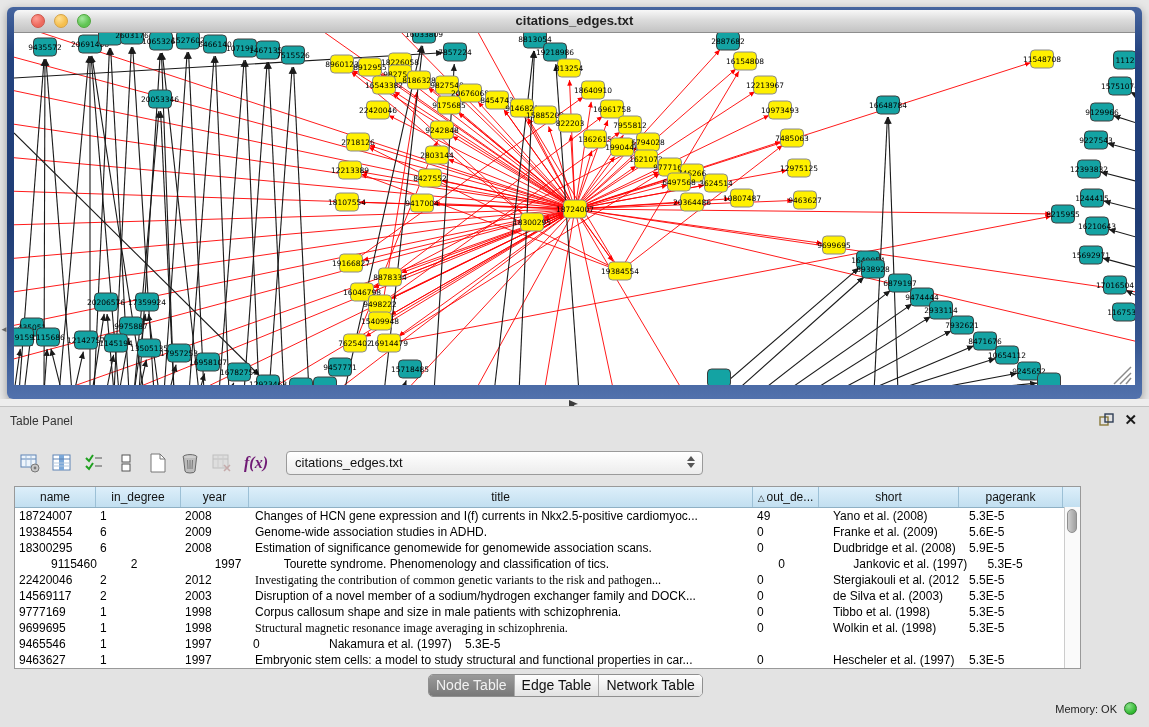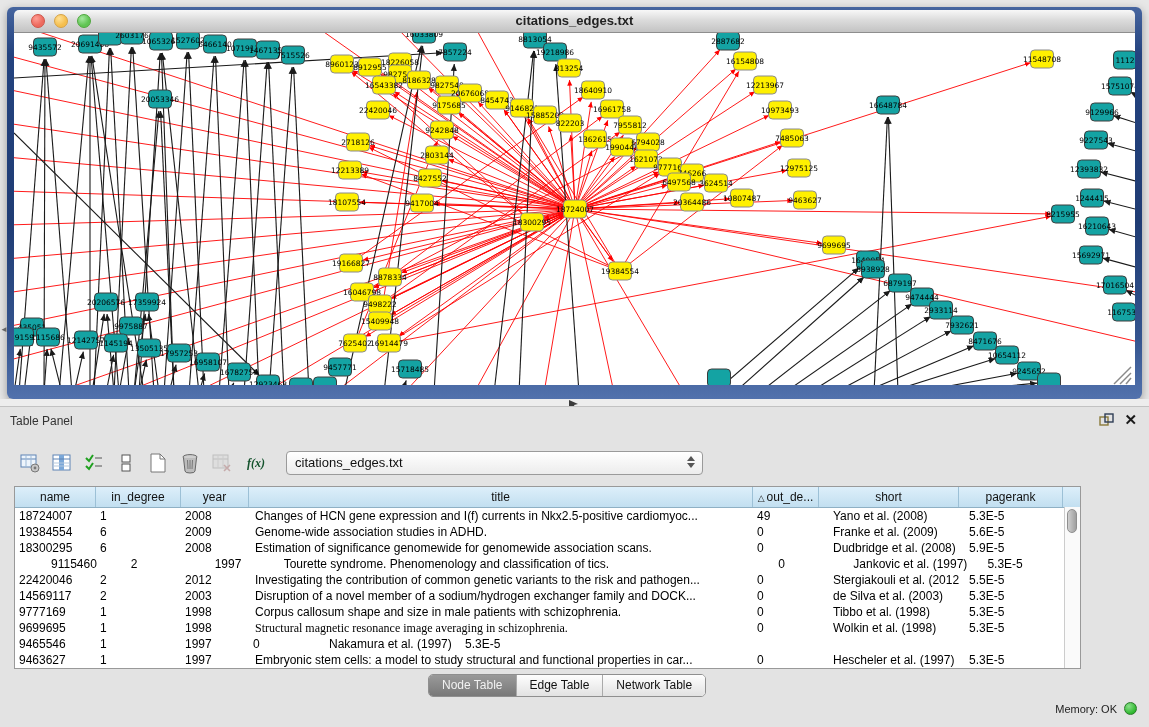--- a/index.html
+++ b/index.html
@@ -29,42 +29,42 @@
   
   .table-panel{position:absolute;left:0;top:406px;width:1149px;height:321px;background:#e3e3e3;
     border-top:1px solid #c2c2c2;box-sizing:border-box}
   .tp-title{position:absolute;left:10px;top:7px;font-size:12px;color:#333}
   .float-btn{position:absolute;right:34px;top:6px;width:16px;height:14px}
   .close-btn{position:absolute;right:12px;top:4px;font-size:15px;font-weight:bold;color:#1a1a1a;cursor:default}
 
   .toolbar{position:absolute;left:18px;top:42px;height:28px;display:flex;align-items:center;gap:8px}
   .icon{width:24px;height:24px;display:flex;align-items:center;justify-content:center}
   .icon.disabled{opacity:.4}
-  .fx{font-family:"Liberation Serif",serif;font-style:italic;font-weight:bold;font-size:12px;color:#14532d;width:28px;text-align:center}
+  .fx{font-family:"Liberation Serif",serif;font-style:italic;font-weight:bold;font-size:16px;color:#701a75;width:28px;text-align:center}
   .combo{width:399px;height:22px;background:linear-gradient(#ffffff,#ececec);border:1px solid #9a9a9a;
     border-radius:4px;font-size:13px;line-height:22px;padding:0 8px;position:relative;color:#111;margin-left:8px}
   .combo-arrows{position:absolute;right:7px;top:4px;display:flex;flex-direction:column;gap:2px}
   .arr-up{width:0;height:0;border-left:4px solid transparent;border-right:4px solid transparent;border-bottom:5px solid #555}
   .arr-dn{width:0;height:0;border-left:4px solid transparent;border-right:4px solid transparent;border-top:5px solid #555}
 
   .tbox{position:absolute;left:14px;top:79px;width:1067px;height:183px;background:#fff;
     border:1px solid #999;box-sizing:border-box}
   .thead{display:flex;height:21px;background:linear-gradient(#ddeffa,#c2dff0);border-bottom:1px solid #8fb0c4;box-sizing:border-box}
   .th{box-sizing:border-box;border-right:1px solid #9cc0d6;font-size:12px;text-align:center;line-height:20px;color:#111;
       white-space:nowrap;overflow:hidden}
   .sort-tri{font-size:9px;margin-right:2px;color:#222}
   .tr{display:flex;height:16px;line-height:16px}
   .td{box-sizing:border-box;font-size:12px;color:#000;white-space:nowrap;overflow:hidden}
   .vscroll{position:absolute;right:0;top:20px;bottom:0;width:15px;border-left:1px solid #ccc;background:#fafafa}
   .vthumb{position:absolute;left:2px;top:2px;width:10px;height:24px;border-radius:5px;
     background:linear-gradient(90deg,#cfcfcf,#9f9f9f);border:1px solid #8f8f8f;box-sizing:border-box}
 
   .tabs{position:absolute;left:428px;top:267px;height:21px;display:flex;border:1px solid #8f8f8f;
     border-radius:5px;overflow:hidden;background:#fff}
-  .tab{font-size:12px;line-height:20px;padding:0 13px;background:linear-gradient(#fefefe,#e2e2e2);
+  .tab{font-size:14px;line-height:20px;padding:0 7px;background:linear-gradient(#fefefe,#e2e2e2);
     color:#111;border-right:1px solid #aaa;cursor:default;white-space:nowrap}
   .tab:last-child{border-right:none}
   .tab.active{background:linear-gradient(#9a9a9a,#787878);color:#f2f2f2}
 
   .status{position:absolute;right:12px;top:295px;display:flex;align-items:center;gap:7px;font-size:11px;color:#222}
   .dot{width:13px;height:13px;border-radius:50%;border:1px solid #2a7a2a;box-sizing:border-box;
     background:radial-gradient(circle at 35% 30%,#8ae08a,#2eb82e 70%)}
 </style>
 </head>
 <body>
@@ -618,21 +618,21 @@
           <div class="td" style="width: 68px; padding-left: 4px;">1997</div>
           <div class="td" style="width: 504px; padding-left: 6px;">Tourette syndrome. Phenomenology and classification of tics.</div>
           <div class="td" style="width: 66px; padding-left: 4px;">0</div>
           <div class="td" style="width: 140px; padding-left: 14px;">Jankovic et al. (1997)</div>
           <div class="td" style="width: 104px; padding-left: 10px;">5.3E-5</div>
         </div>
         <div class="tr">
           <div class="td" style="width: 81px; padding-left: 4px;">22420046</div>
           <div class="td" style="width: 85px; padding-left: 4px;">2</div>
           <div class="td" style="width: 68px; padding-left: 4px;">2012</div>
-          <div class="td" style="width: 504px; padding-left: 6px;">Investigating the contribution of common genetic variants to the risk and pathogen...</div>
+          <div class="td" style="width: 504px; padding-left: 6px; font-family: Liberation Serif, serif;">Investigating the contribution of common genetic variants to the risk and pathogen...</div>
           <div class="td" style="width: 66px; padding-left: 4px;">0</div>
           <div class="td" style="width: 140px; padding-left: 14px;">Stergiakouli et al. (2012)</div>
           <div class="td" style="width: 104px; padding-left: 10px;">5.5E-5</div>
         </div>
         <div class="tr">
           <div class="td" style="width: 81px; padding-left: 4px;">14569117</div>
           <div class="td" style="width: 85px; padding-left: 4px;">2</div>
           <div class="td" style="width: 68px; padding-left: 4px;">2003</div>
           <div class="td" style="width: 504px; padding-left: 6px;">Disruption of a novel member of a sodium/hydrogen exchanger family and DOCK...</div>
           <div class="td" style="width: 66px; padding-left: 4px;">0</div>

